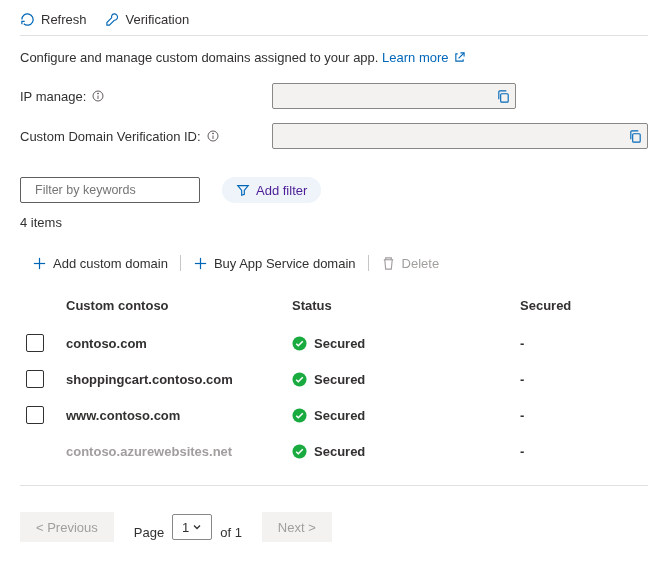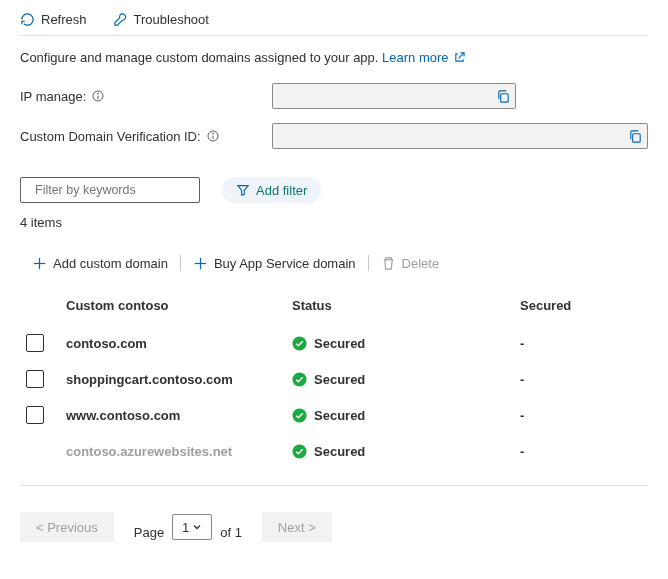--- a/index.html
+++ b/index.html
@@ -5,21 +5,21 @@
   * { box-sizing: border-box; }
   body {
     margin: 0;
     padding: 12px 20px;
     font-family: "Segoe UI", -apple-system, sans-serif;
     font-size: 13px;
     color: #323130;
     background: #fff;
     width: 668px;
   }
-  .toolbar { display: flex; gap: 26px; padding: 0 0 8px 0; border-bottom: 1px solid #e1e1e1; }
+  .toolbar { display: flex; gap: 18px; padding: 0 0 8px 0; border-bottom: 1px solid #e1e1e1; }
   .toolbar-btn { display: flex; align-items: center; gap: 6px; cursor: pointer; font-size: 13px; }
   .toolbar-btn svg { width: 15px; height: 15px; }
   .desc { margin: 14px 0 18px 0; font-size: 13px; }
   .link { color: #0067b8; text-decoration: none; }
   .link svg { width: 11px; height: 11px; vertical-align: -1px; margin-left: 2px; }
   .form-row { display: flex; align-items: center; margin-bottom: 14px; }
   .form-label { width: 252px; display: flex; align-items: center; gap: 6px; font-size: 13px; }
   .info-icon { width: 12px; height: 12px; color: #605e5c; }
   .readonly-box {
     flex: 1; height: 26px; background: #f3f2f1; border: 1px solid #8a8886;
@@ -32,21 +32,21 @@
     width: 180px; height: 26px; border: 1px solid #605e5c; border-radius: 2px;
     display: flex; align-items: center; padding: 0 6px; gap: 6px;
   }
   .search-box input {
     border: none; outline: none; flex: 1; font-size: 12.5px; color: #605e5c; background: transparent;
   }
   .search-box svg { width: 14px; height: 14px; color: #605e5c; }
   .pill {
     display: flex; align-items: center; gap: 6px; background: #eef4fa;
     border: none; border-radius: 14px; height: 26px; padding: 0 14px;
-    font-size: 13px; color: #0f766e; cursor: pointer;
+    font-size: 13px; color: #4c1d95; cursor: pointer;
   }
   .pill svg { width: 14px; height: 14px; color: #0067b8; }
   .item-count { margin-top: 12px; font-size: 13px; }
   .actions-row { display: flex; align-items: center; gap: 0; margin-top: 22px; }
   .action-btn { display: flex; align-items: center; gap: 6px; padding: 0 12px; height: 22px; font-size: 13px; cursor: pointer; }
   .action-btn svg { width: 15px; height: 15px; color: #0067b8; }
   .action-btn.disabled { color: #a19f9d; cursor: default; }
   .action-btn.disabled svg { color: #a19f9d; }
   .action-sep { width: 1px; height: 16px; background: #c8c6c4; }
   .table { margin-top: 14px; width: 100%; }
@@ -81,21 +81,21 @@
     <svg viewBox="0 0 16 16" fill="none" stroke="#0067b8" stroke-width="1.3">
       <path d="M2 8a6 6 0 1 1 2 4.5"></path>
         <path d="M2 13v-3h3"></path>
     </svg>
     <span>Refresh</span>
   </div>
   <div class="toolbar-btn">
     <svg viewBox="0 0 16 16" fill="none" stroke="#0067b8" stroke-width="1.2">
       <path d="M10 2a3 3 0 0 0-2.8 4.1L2 11.3V14h2.7l5.2-5.2A3 3 0 1 0 10 2z"></path>
     </svg>
-    <span>Troubleshoot</span>
+    <span>Verification</span>
   </div>
 </div>
 
 <div class="desc">
   <span>Configure and manage custom domains assigned to your app.</span>
   <a class="link" href="#">
     <span>Learn more</span>
     <svg viewBox="0 0 12 12" fill="none" stroke="#0067b8" stroke-width="1.2">
       <path d="M4 2H2v8h8V8"></path>
         <path d="M7 1h4v4"></path>

